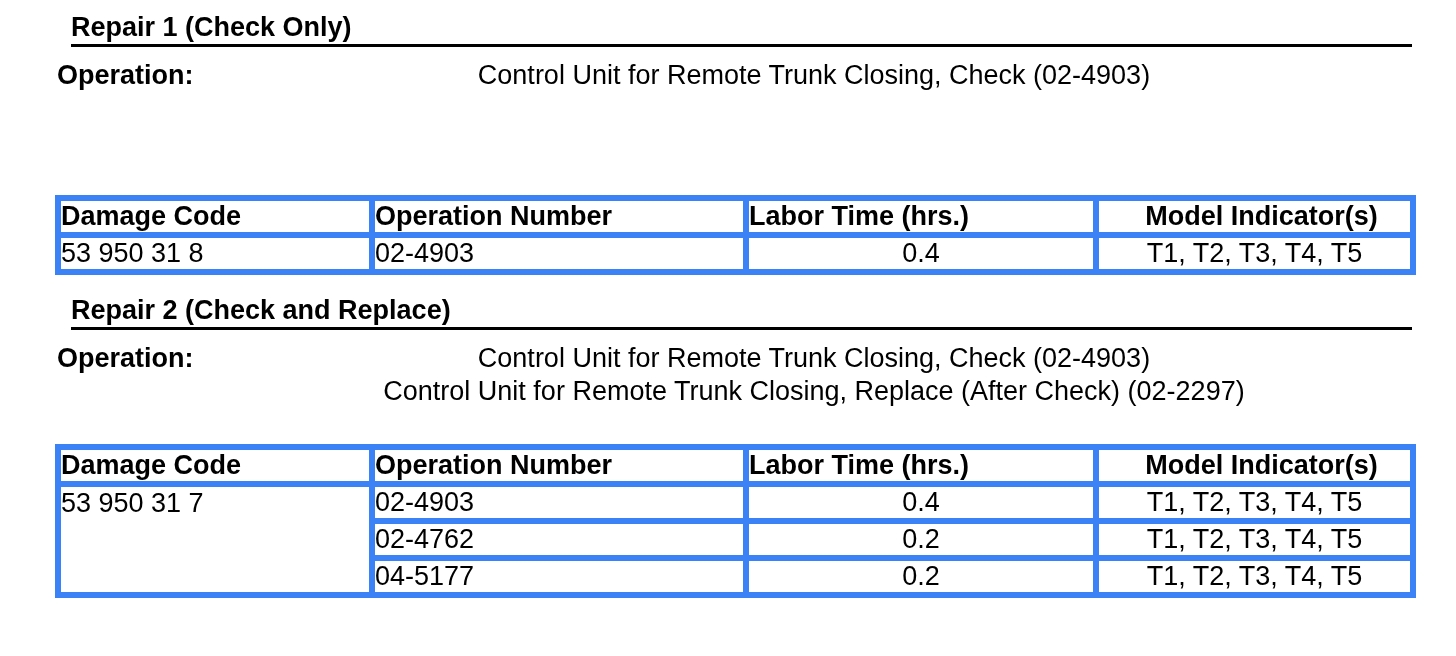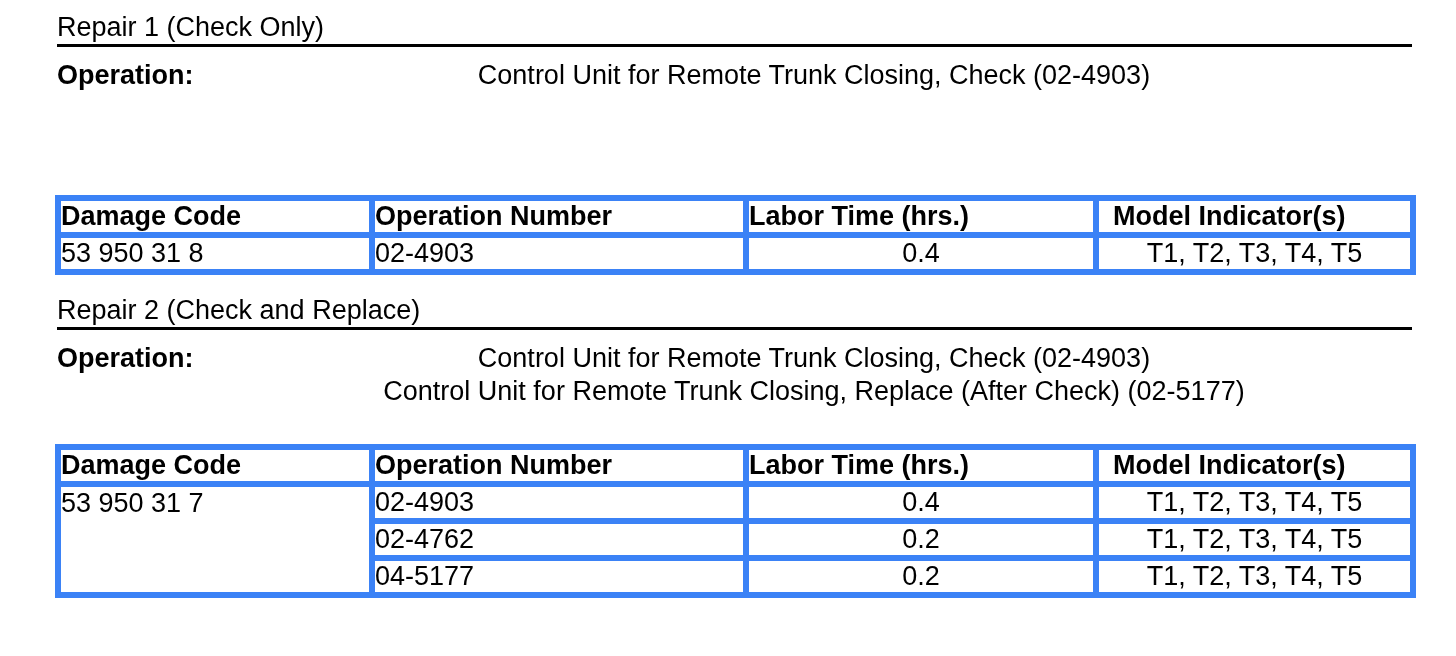--- a/index.html
+++ b/index.html
@@ -12,23 +12,23 @@
     color: #000000;
     font-family: "Liberation Sans", "DejaVu Sans", sans-serif;
     font-size: 27px;
     overflow: hidden;
   }
   .repair-section { position: absolute; left: 55px; width: 1357px; }
   .section-1 { top: 13px; }
   .section-2 { top: 296px; }
 
   .heading {
-    margin: 0 0 0 2px;
+    margin: 0 0 0 16px;
     font-size: 27px;
-    font-weight: normal;
+    font-weight: bold;
     line-height: 28px;
     padding-bottom: 3px;
     border-bottom: 3px solid #000000;
     white-space: nowrap;
   }
 
   .op-row { display: flex; margin-top: 12px; margin-left: 2px; }
   .op-label { flex: 0 0 159px; font-weight: bold; line-height: 33px; white-space: nowrap; }
   .op-lines { flex: 1 1 auto; text-align: center; }
   .op-line { line-height: 33px; white-space: nowrap; }
@@ -49,21 +49,21 @@
     line-height: 31px;
     font-size: 27px;
     white-space: nowrap;
     overflow: hidden;
     vertical-align: middle;
   }
   .labor-table th { font-weight: bold; text-align: left; }
   .col1 { padding-left: 2px; }
   .col2 { padding-left: 12px; }
   th.col3 { }
-  th.col4 { padding-left: 14px; }
+  th.col4 { padding-left: 14px; text-align: center; }
   td.col3, td.col4 { text-align: center; }
   td.damage-top { vertical-align: top; line-height: 33px; }
 </style>
 </head>
 <body>
 
 <div class="page">
 
   <section class="repair-section section-1">
     <h2 class="heading">Repair 1 (Check Only)</h2>
@@ -101,21 +101,21 @@
     </table>
   </section>
 
   <section class="repair-section section-2">
     <h2 class="heading">Repair 2 (Check and Replace)</h2>
 
     <div class="op-row">
       <span class="op-label">Operation:</span>
       <div class="op-lines">
         <div class="op-line">Control Unit for Remote Trunk Closing, Check (02-4903)</div>
-        <div class="op-line">Control Unit for Remote Trunk Closing, Replace (After Check) (02-5177)</div>
+        <div class="op-line">Control Unit for Remote Trunk Closing, Replace (After Check) (02-2297)</div>
       </div>
     </div>
 
     <table class="labor-table">
       <colgroup>
         <col style="width:314px">
           <col style="width:374px">
           <col style="width:350px">
           <col style="width:317px">
       </colgroup>

